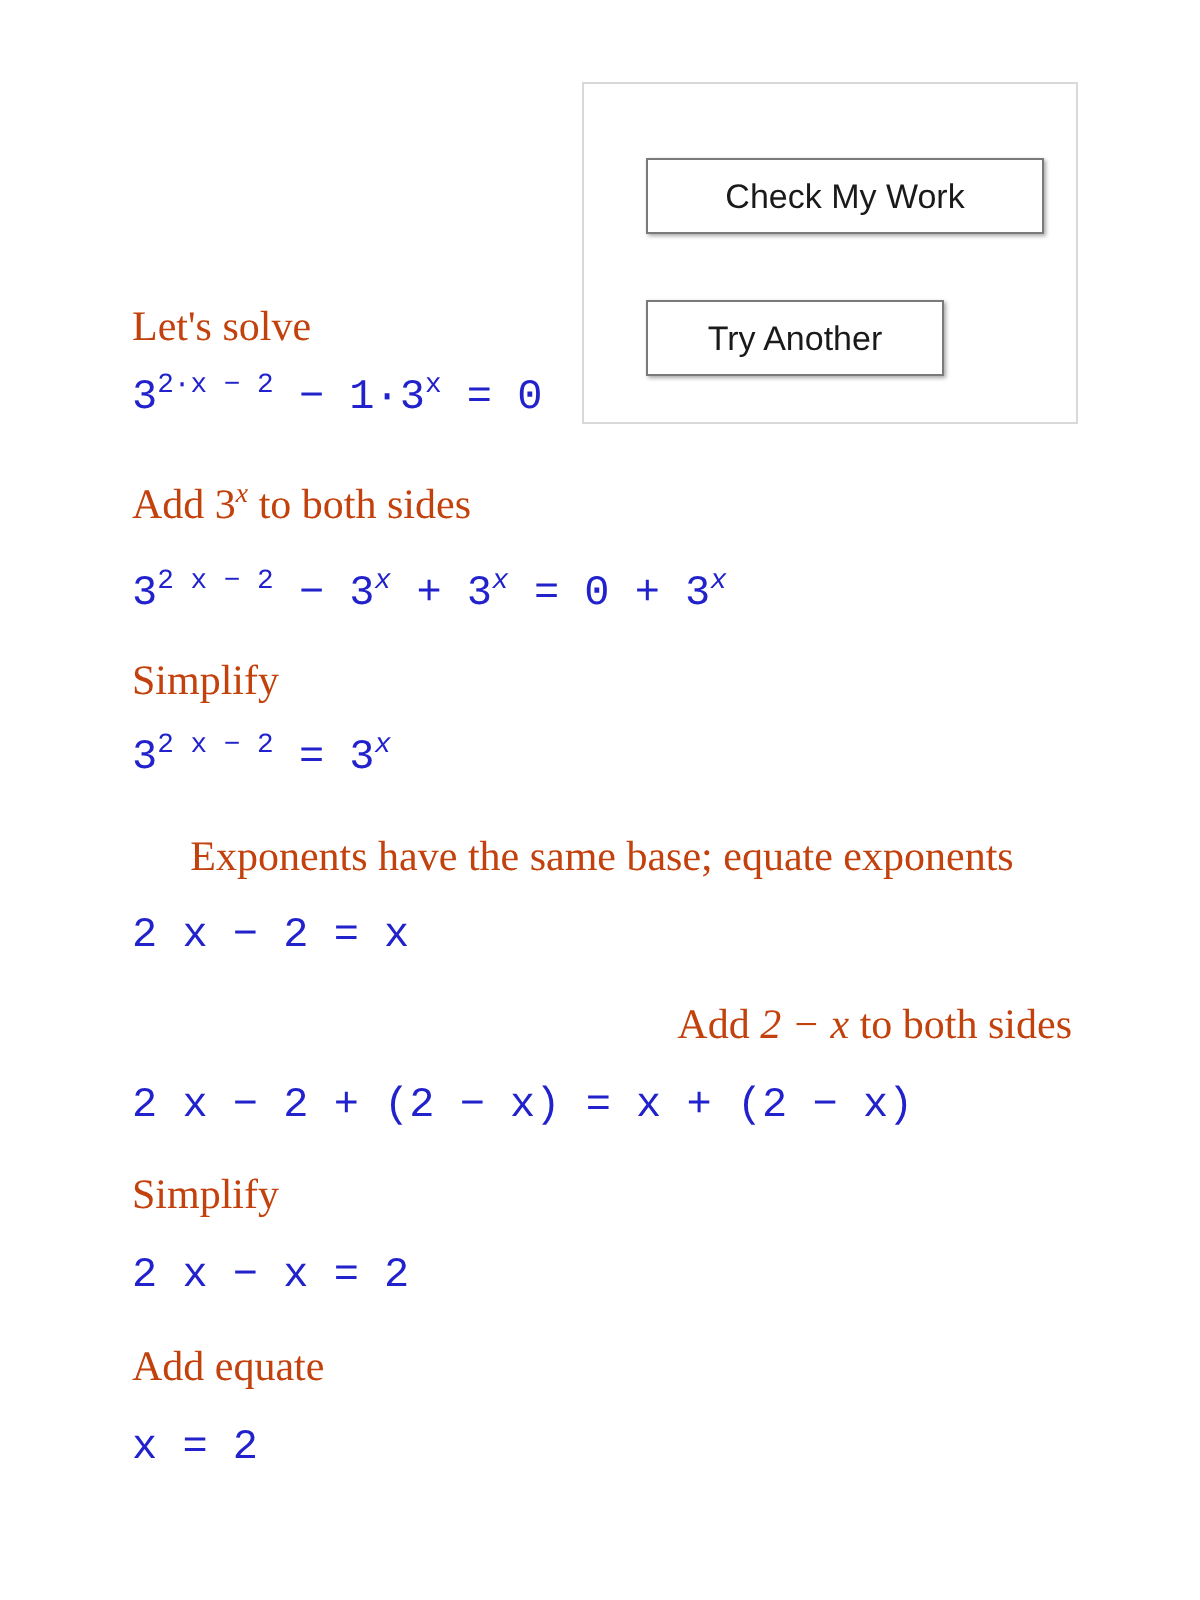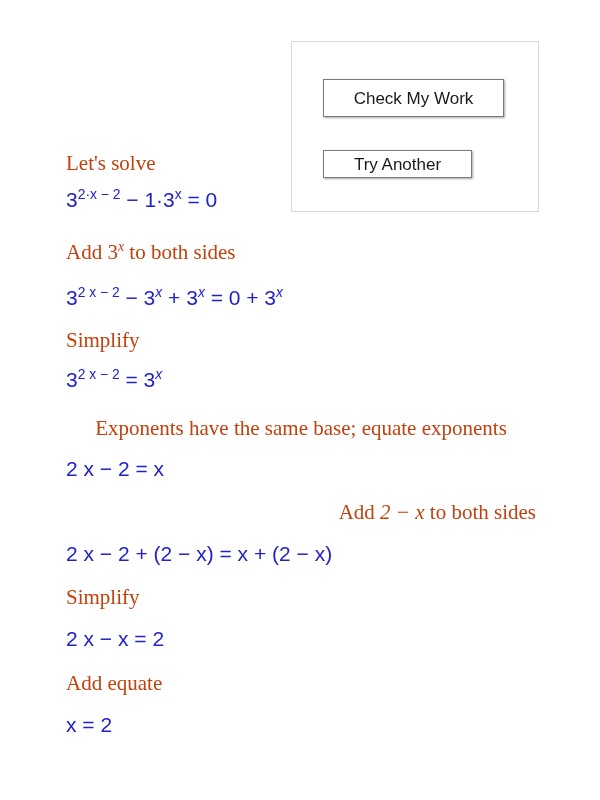--- a/index.html
+++ b/index.html
@@ -39,49 +39,49 @@
     line-height: 1;
     padding: 0;
     cursor: pointer;
     display: flex;
     align-items: center;
     justify-content: center;
   }
   #check-my-work-button {
     left: 31px;
     top: 37px;
-    width: 181px;
+    width: 199px;
     height: 38px;
   }
   #try-another-button {
     left: 31px;
     top: 108px;
     width: 149px;
-    height: 28px;
+    height: 38px;
   }
 
   
   #work-area {
     position: absolute;
     left: 66px;
     top: 148px;
     width: 470px;
   }
   .step {
     margin: 0 0 0 0;
   }
   .step-text {
     font-family: "Liberation Serif", serif;
     font-size: 21px;
     color: #c2410c;
     line-height: 1.45;
     white-space: nowrap;
   }
   .step-math {
-    font-family: Liberation Sans, sans-serif;
+    font-family: Liberation Mono, monospace;
     font-size: 21px;
     color: #2222cc;
     line-height: 1.55;
     white-space: nowrap;
   }
   .step-math .it, .step-text .it {
     font-style: italic;
   }
   sup {
     font-size: 0.66em;

